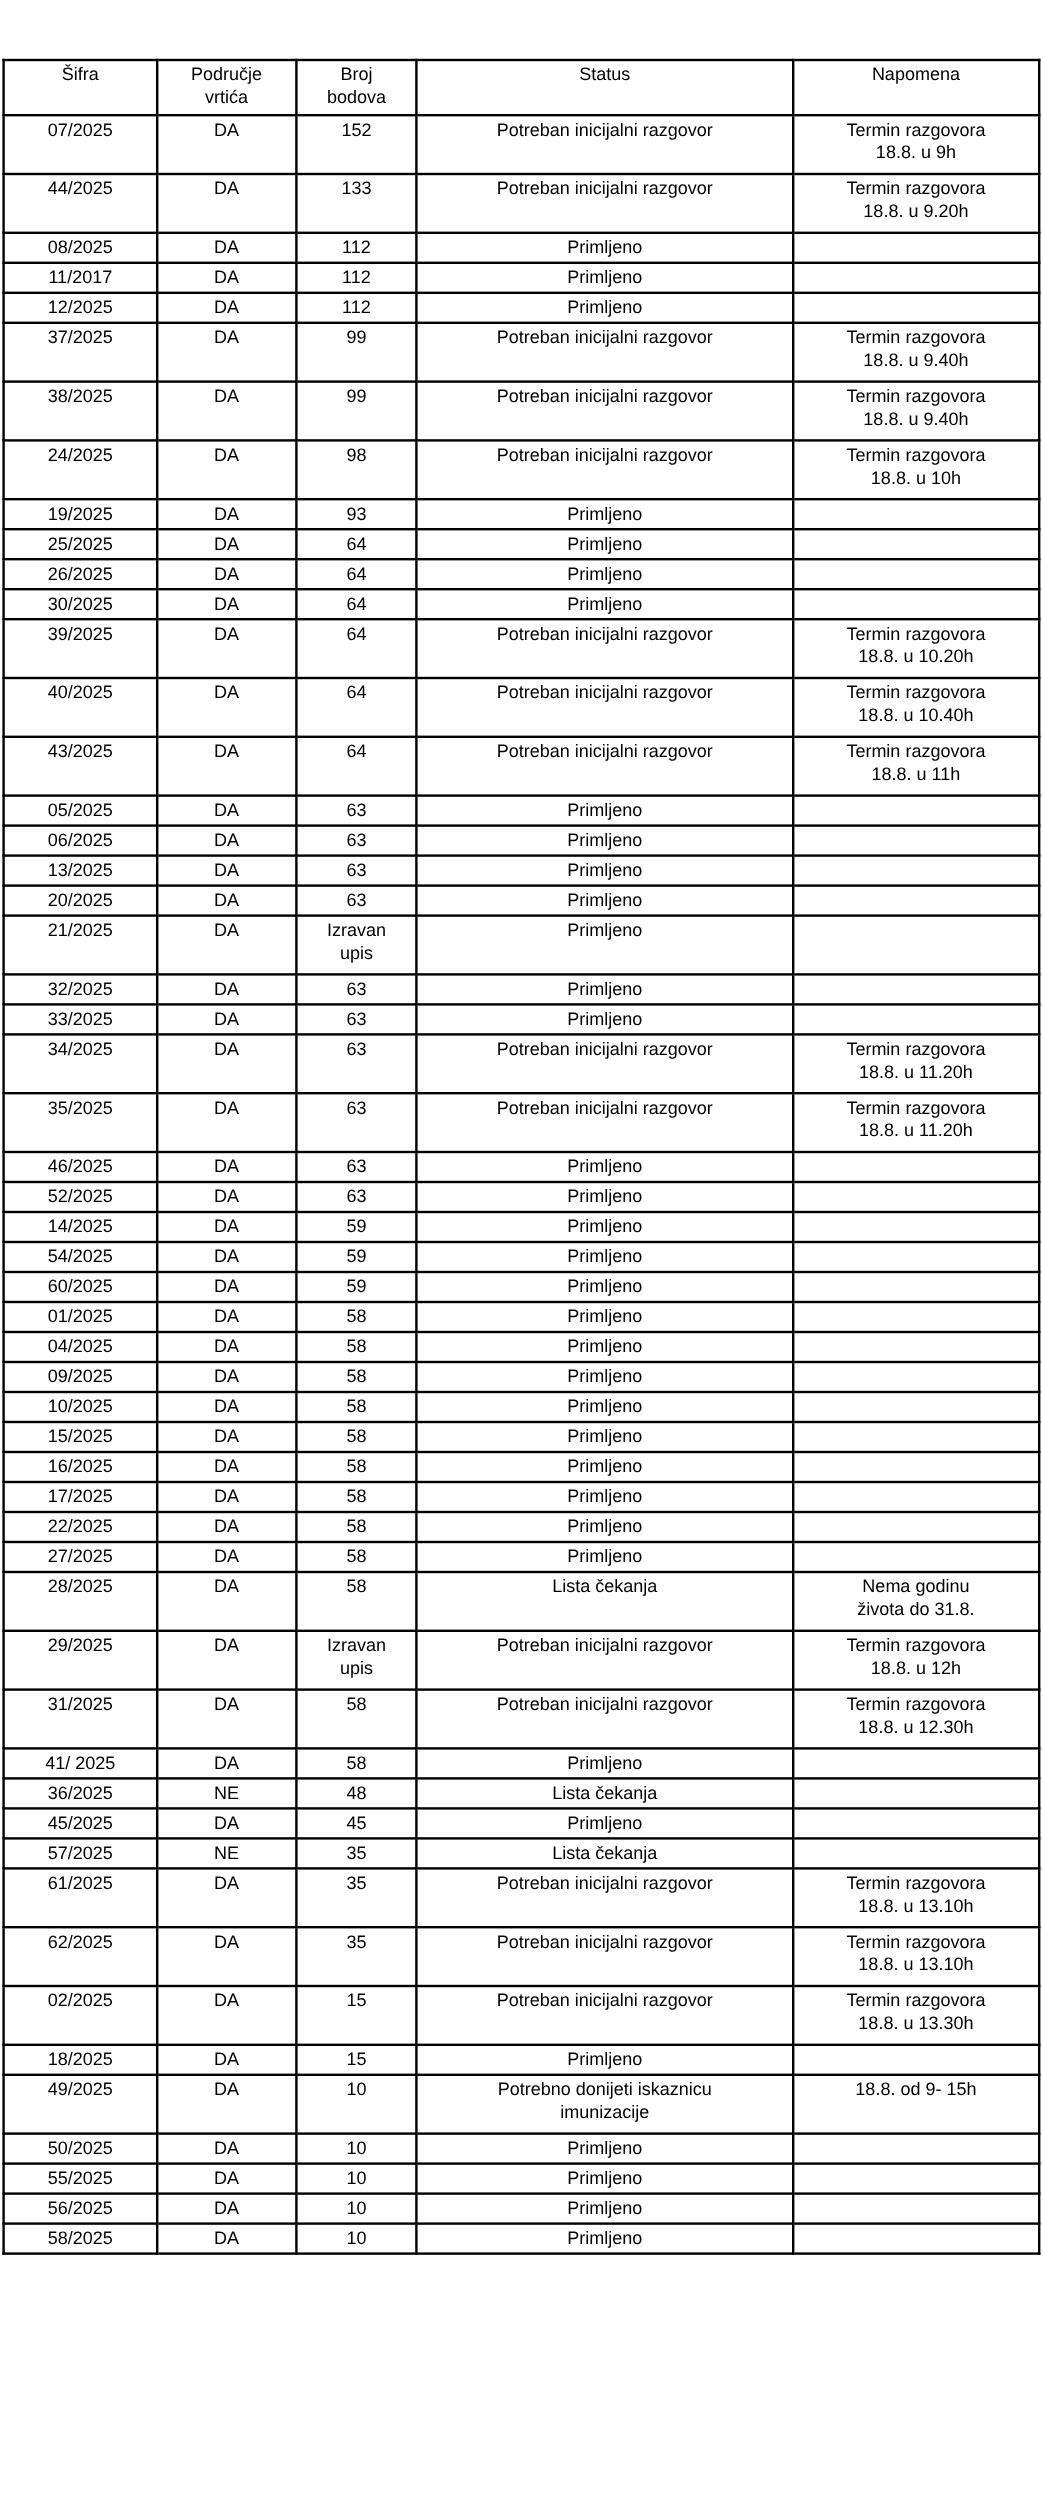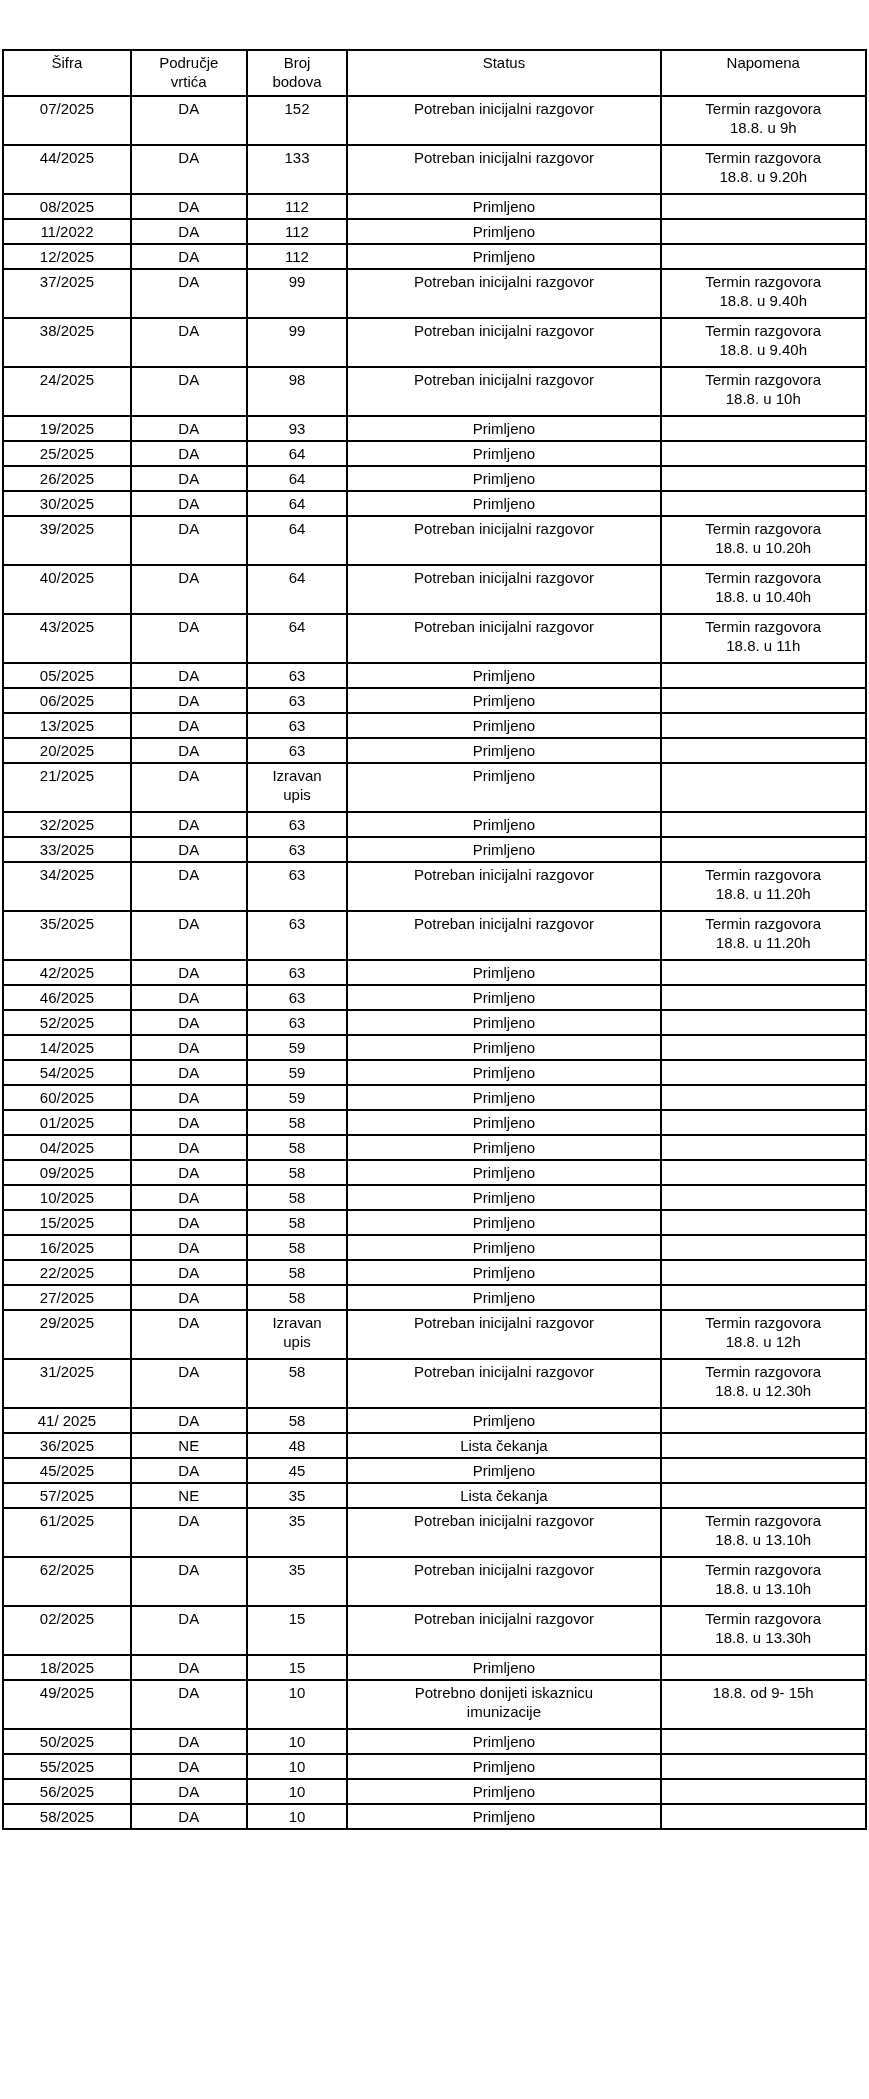--- a/index.html
+++ b/index.html
@@ -85,21 +85,21 @@
 18.8. u 9.20h</td>
         </tr>
         <tr>
           <td>08/2025</td>
           <td>DA</td>
           <td>112</td>
           <td>Primljeno</td>
           <td></td>
         </tr>
         <tr>
-          <td>11/2022</td>
+          <td>11/2017</td>
           <td>DA</td>
           <td>112</td>
           <td>Primljeno</td>
           <td></td>
         </tr>
         <tr>
           <td>12/2025</td>
           <td>DA</td>
           <td>112</td>
           <td>Primljeno</td>
@@ -241,27 +241,20 @@
         </tr>
         <tr class="tall">
           <td>35/2025</td>
           <td>DA</td>
           <td>63</td>
           <td>Potreban inicijalni razgovor</td>
           <td>Termin razgovora
 18.8. u 11.20h</td>
         </tr>
         <tr>
-          <td>42/2025</td>
-          <td>DA</td>
-          <td>63</td>
-          <td>Primljeno</td>
-          <td></td>
-        </tr>
-        <tr>
           <td>46/2025</td>
           <td>DA</td>
           <td>63</td>
           <td>Primljeno</td>
           <td></td>
         </tr>
         <tr>
           <td>52/2025</td>
           <td>DA</td>
           <td>63</td>
@@ -325,32 +318,47 @@
           <td></td>
         </tr>
         <tr>
           <td>16/2025</td>
           <td>DA</td>
           <td>58</td>
           <td>Primljeno</td>
           <td></td>
         </tr>
         <tr>
+          <td>17/2025</td>
+          <td>DA</td>
+          <td>58</td>
+          <td>Primljeno</td>
+          <td></td>
+        </tr>
+        <tr>
           <td>22/2025</td>
           <td>DA</td>
           <td>58</td>
           <td>Primljeno</td>
           <td></td>
         </tr>
         <tr>
           <td>27/2025</td>
           <td>DA</td>
           <td>58</td>
           <td>Primljeno</td>
           <td></td>
+        </tr>
+        <tr class="tall">
+          <td>28/2025</td>
+          <td>DA</td>
+          <td>58</td>
+          <td>Lista čekanja</td>
+          <td>Nema godinu
+života do 31.8.</td>
         </tr>
         <tr class="tall">
           <td>29/2025</td>
           <td>DA</td>
           <td>Izravan
 upis</td>
           <td>Potreban inicijalni razgovor</td>
           <td>Termin razgovora
 18.8. u 12h</td>
         </tr>

